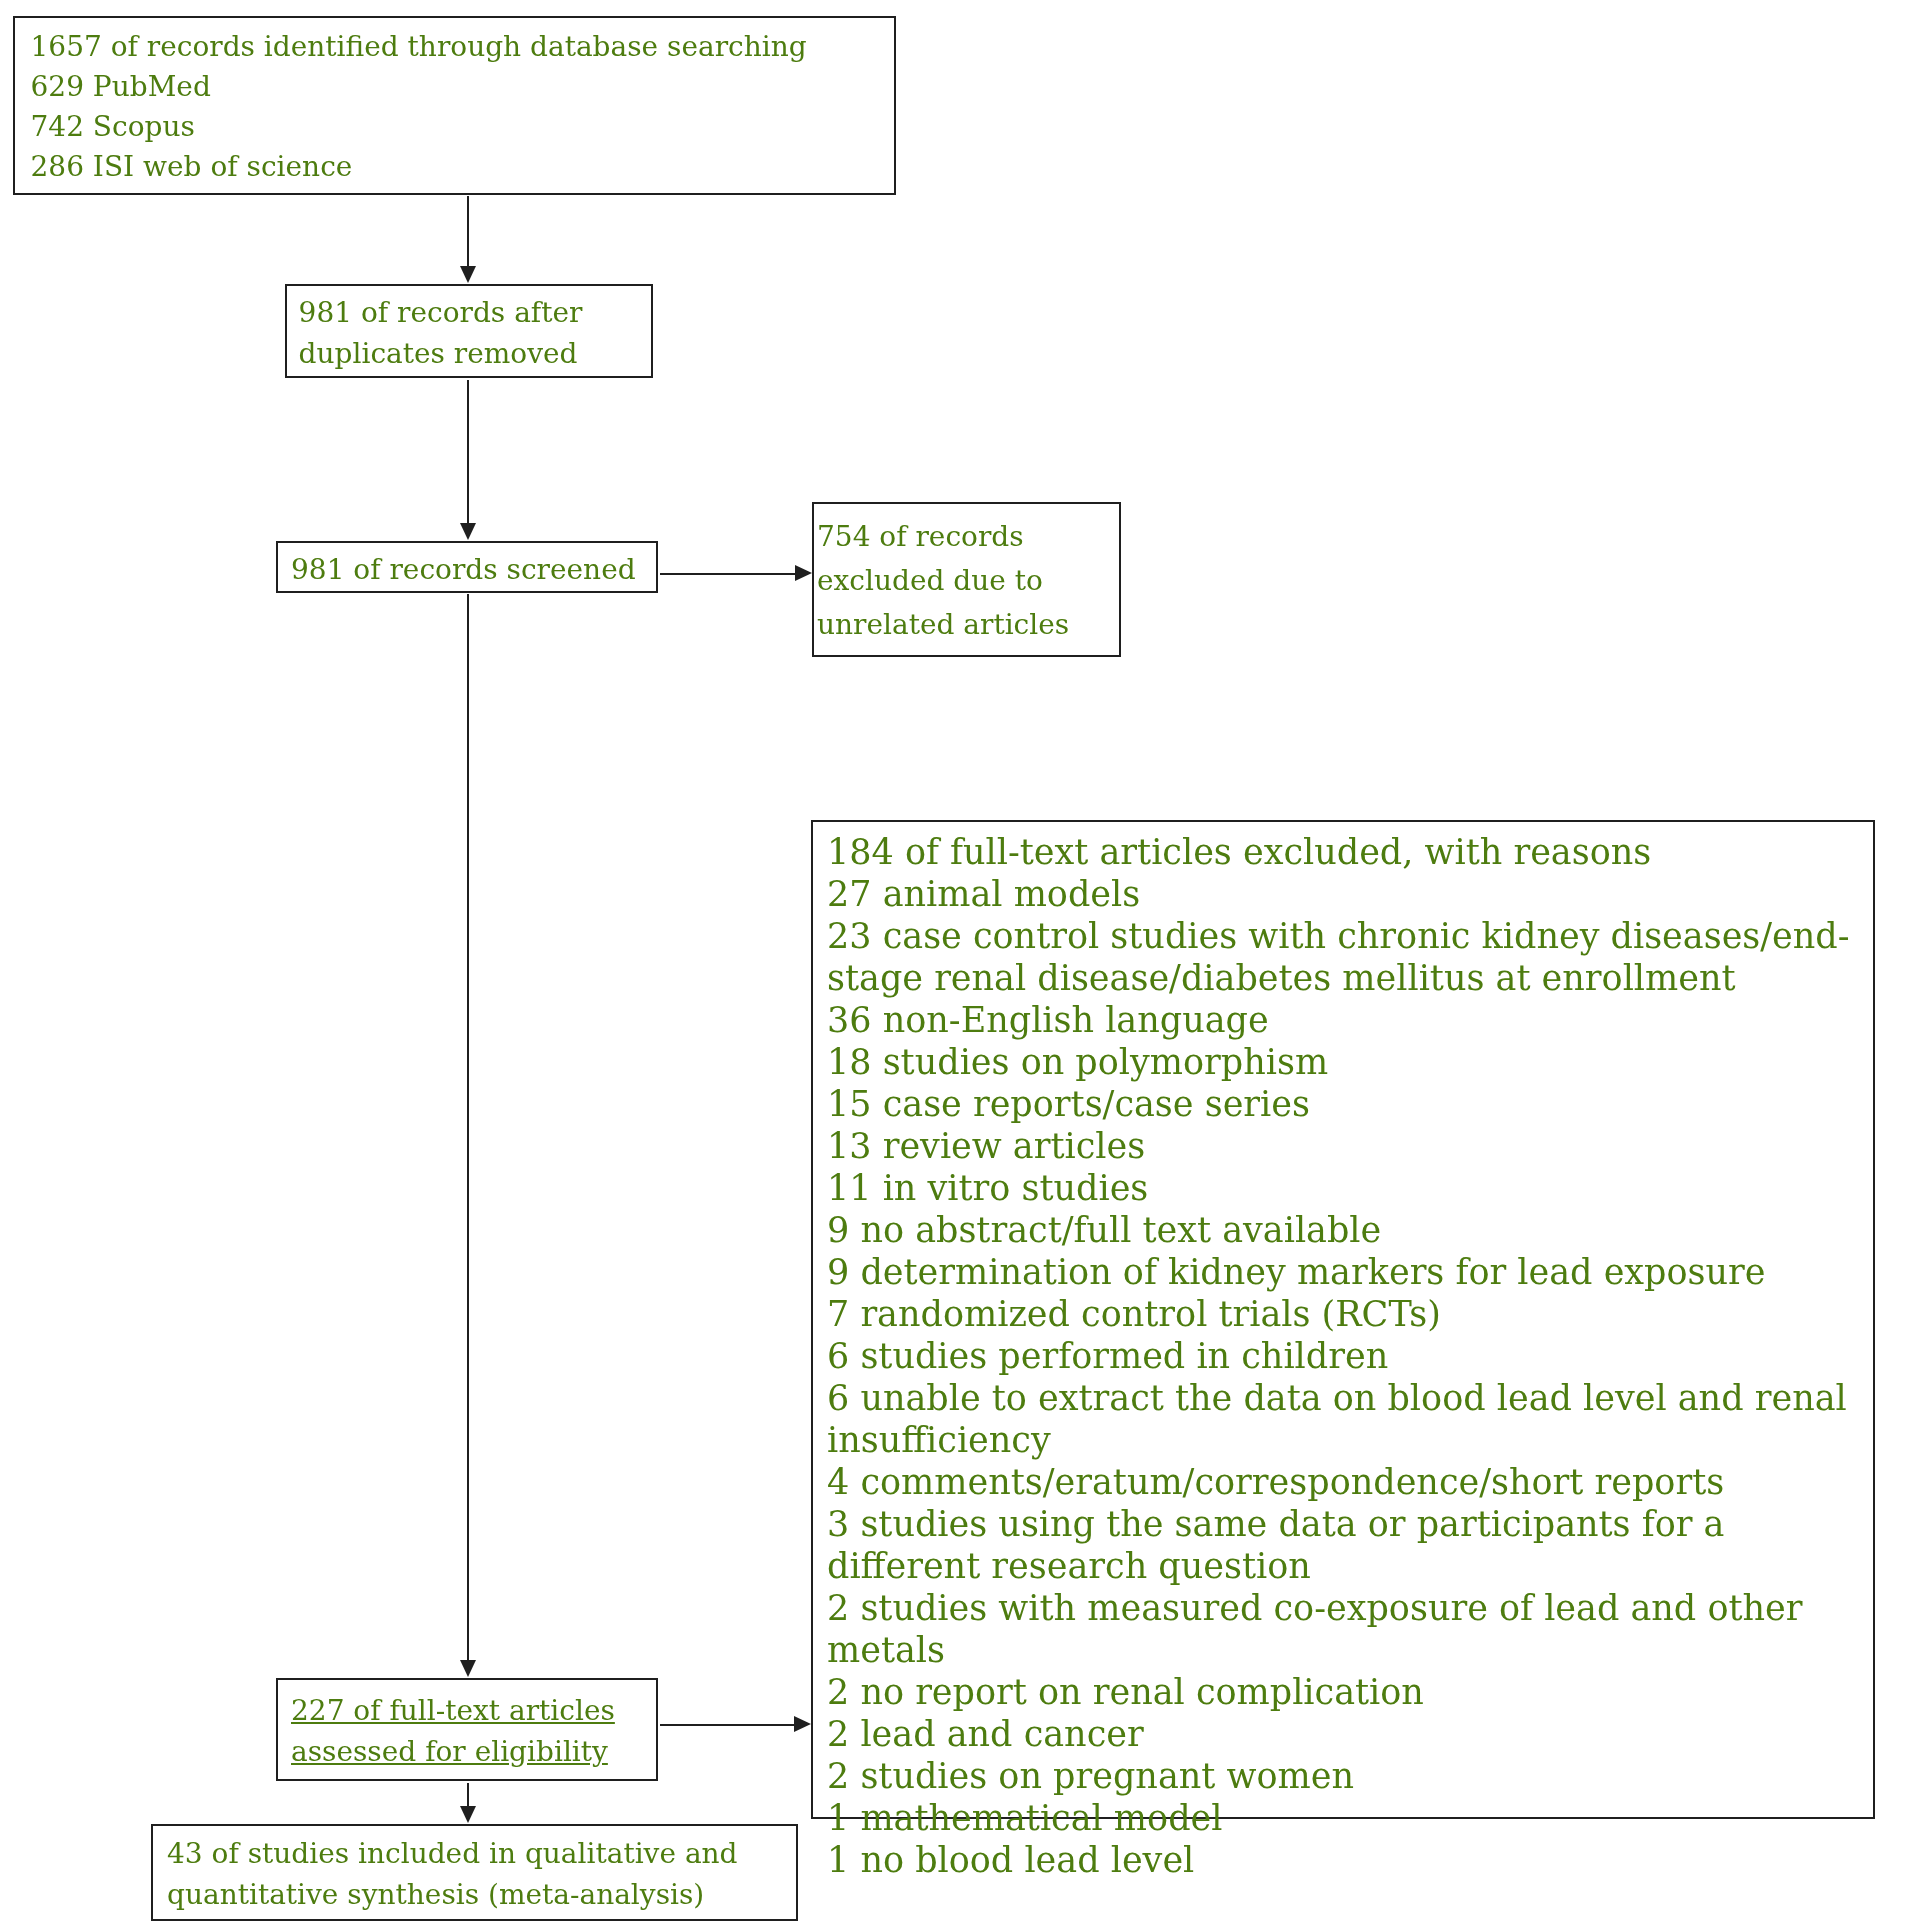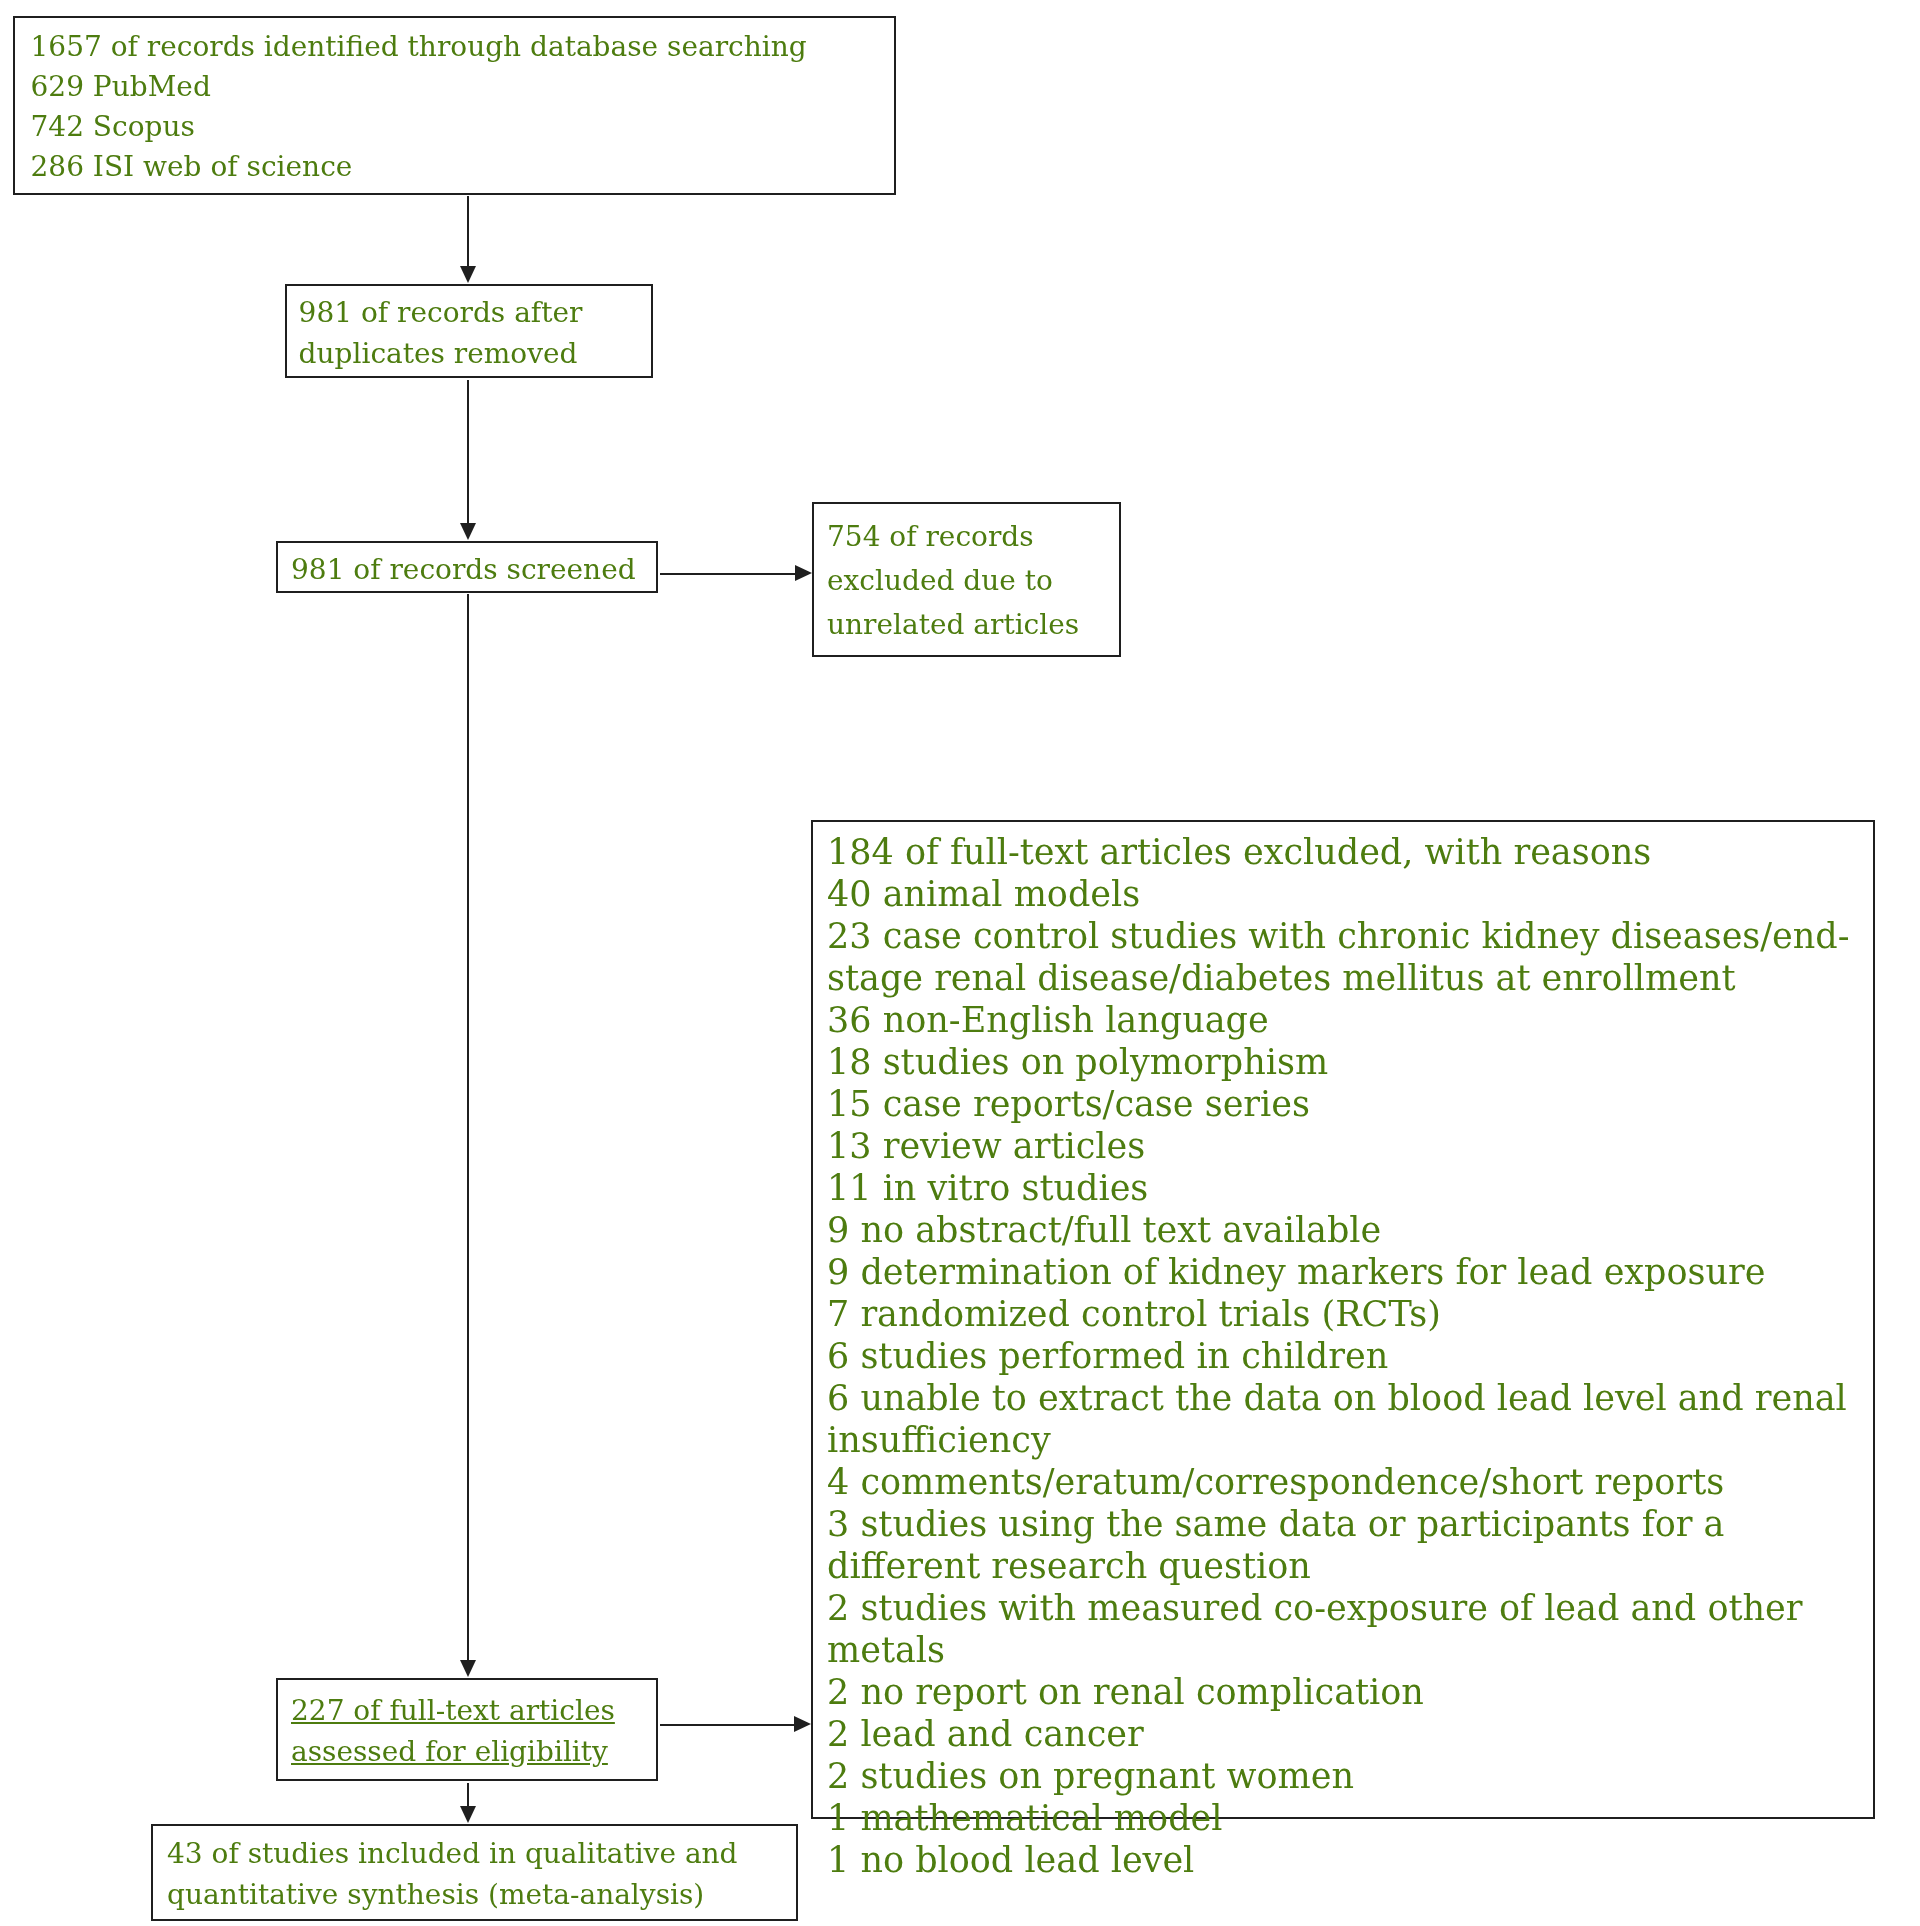--- a/index.html
+++ b/index.html
@@ -20,21 +20,21 @@
     border-top:17px solid #1f1f1f;
   }
   .head-right {
     position:absolute; width:0; height:0;
     border-top:8.4px solid transparent; border-bottom:8.4px solid transparent;
     border-left:17px solid #1f1f1f;
   }
   #box-identification { left:13px; top:15.5px; width:883px; height:179px; padding:9px 15.5px; line-height:40px; }
   #box-duplicates     { left:285px; top:284px; width:368px; height:94px; padding:5.8px 11.6px; line-height:41px; }
   #box-screened       { left:276px; top:541px; width:382px; height:52px; padding:6.5px 13px; line-height:39px; }
-  #box-screen-excl    { left:812px; top:502px; width:309px; height:155px; padding:11px 13px; line-height:44px; }
+  #box-screen-excl    { left:812px; top:502px; width:309px; height:155px; padding:11px 3px; line-height:44px; }
   #box-ft-excl        { left:811px; top:820px; width:1064px; height:999px; padding:9px 7.7px 9px 14px; font-size:35px; line-height:42px; }
   #box-eligibility    { left:276px; top:1678px; width:382px; height:103px; padding:10.3px 13px; line-height:41px;text-decoration:underline; }
   #box-included       { left:151px; top:1824px; width:647px; height:97px; padding:7px 14px; line-height:41px; }
 </style>
 </head>
 <body>
 
 <div class="canvas">
 
   <div class="fbox" id="box-identification">
@@ -63,21 +63,21 @@
 
   <div class="fbox" id="box-screen-excl">
     <span>754 of records excluded due to unrelated articles</span>
   </div>
 
   <div class="stem-v" style="left:467px; top:594px; height:1066px;"></div>
   <div class="head-down" style="left:460px; top:1660px;"></div>
 
   <div class="fbox" id="box-ft-excl">
     <div class="ln">184 of full-text articles excluded, with reasons</div>
-    <div class="ln">40 animal models</div>
+    <div class="ln">27 animal models</div>
     <div class="ln">23 case control studies with chronic kidney diseases/end-stage renal disease/diabetes mellitus at enrollment</div>
     <div class="ln">36 non-English language</div>
     <div class="ln">18 studies on polymorphism</div>
     <div class="ln">15 case reports/case series</div>
     <div class="ln">13 review articles</div>
     <div class="ln">11 in vitro studies</div>
     <div class="ln">9 no abstract/full text available</div>
     <div class="ln">9 determination of kidney markers for lead exposure</div>
     <div class="ln">7 randomized control trials (RCTs)</div>
     <div class="ln">6 studies performed in children</div>

